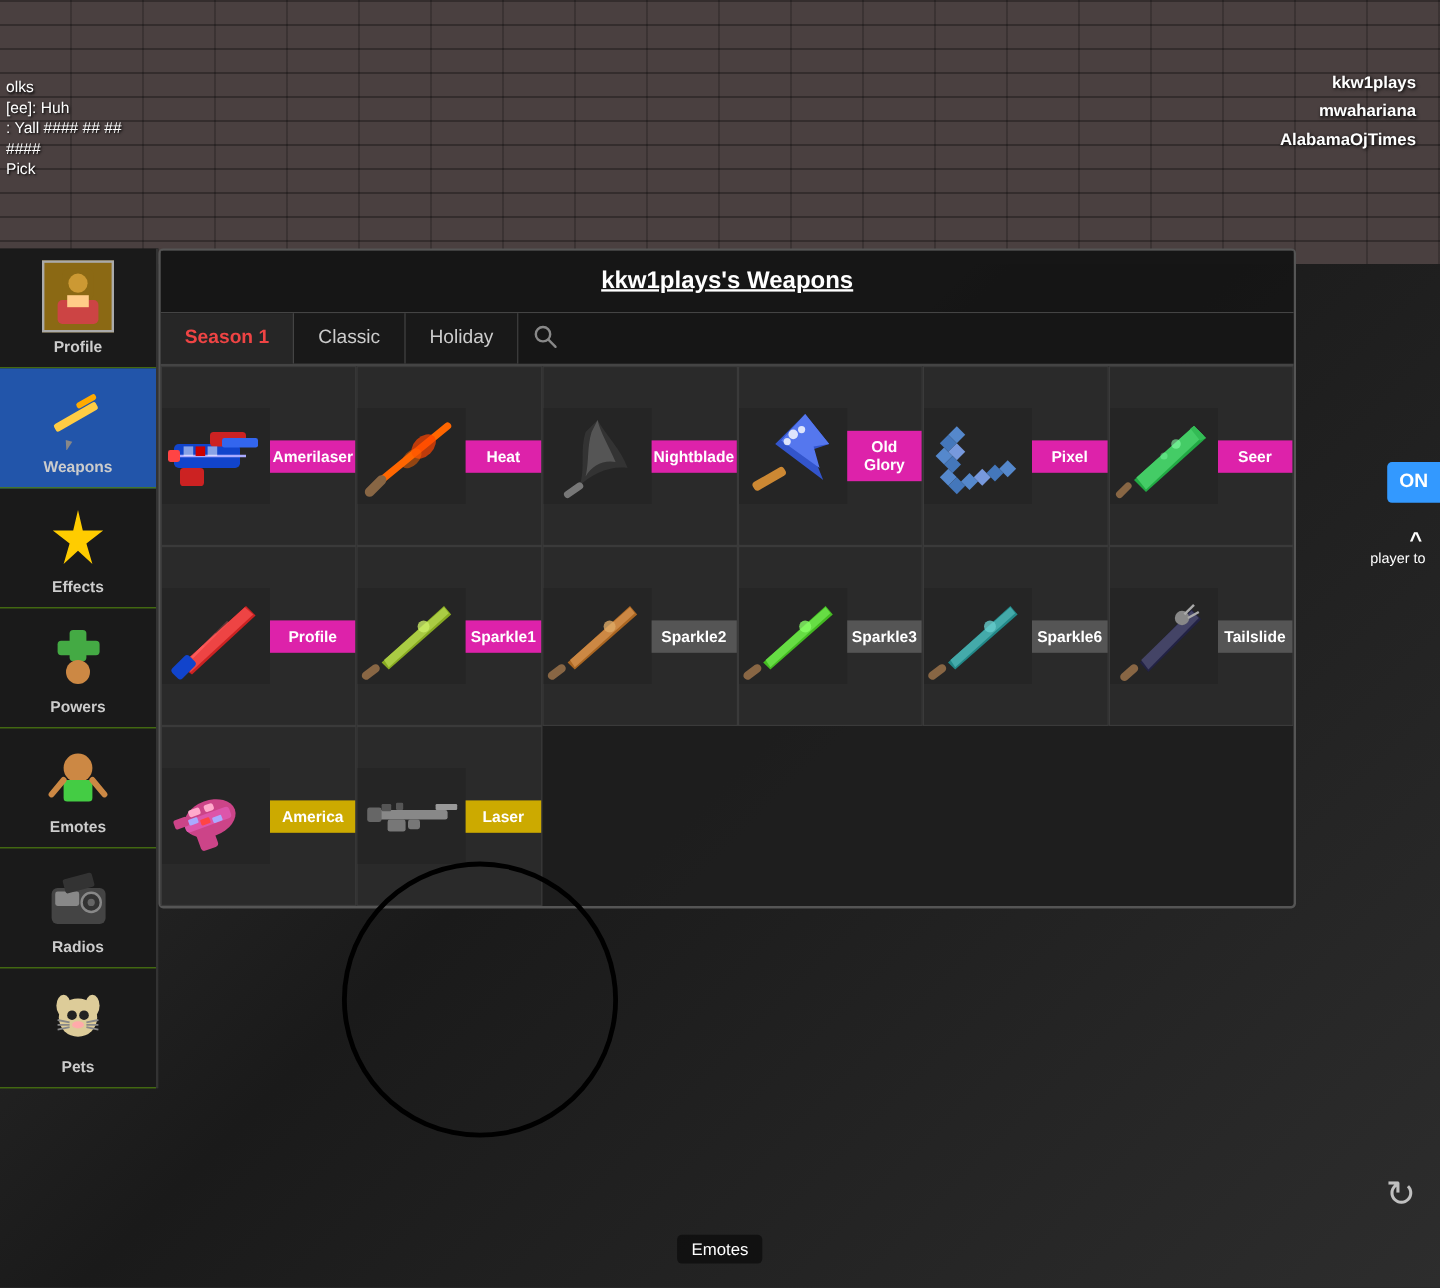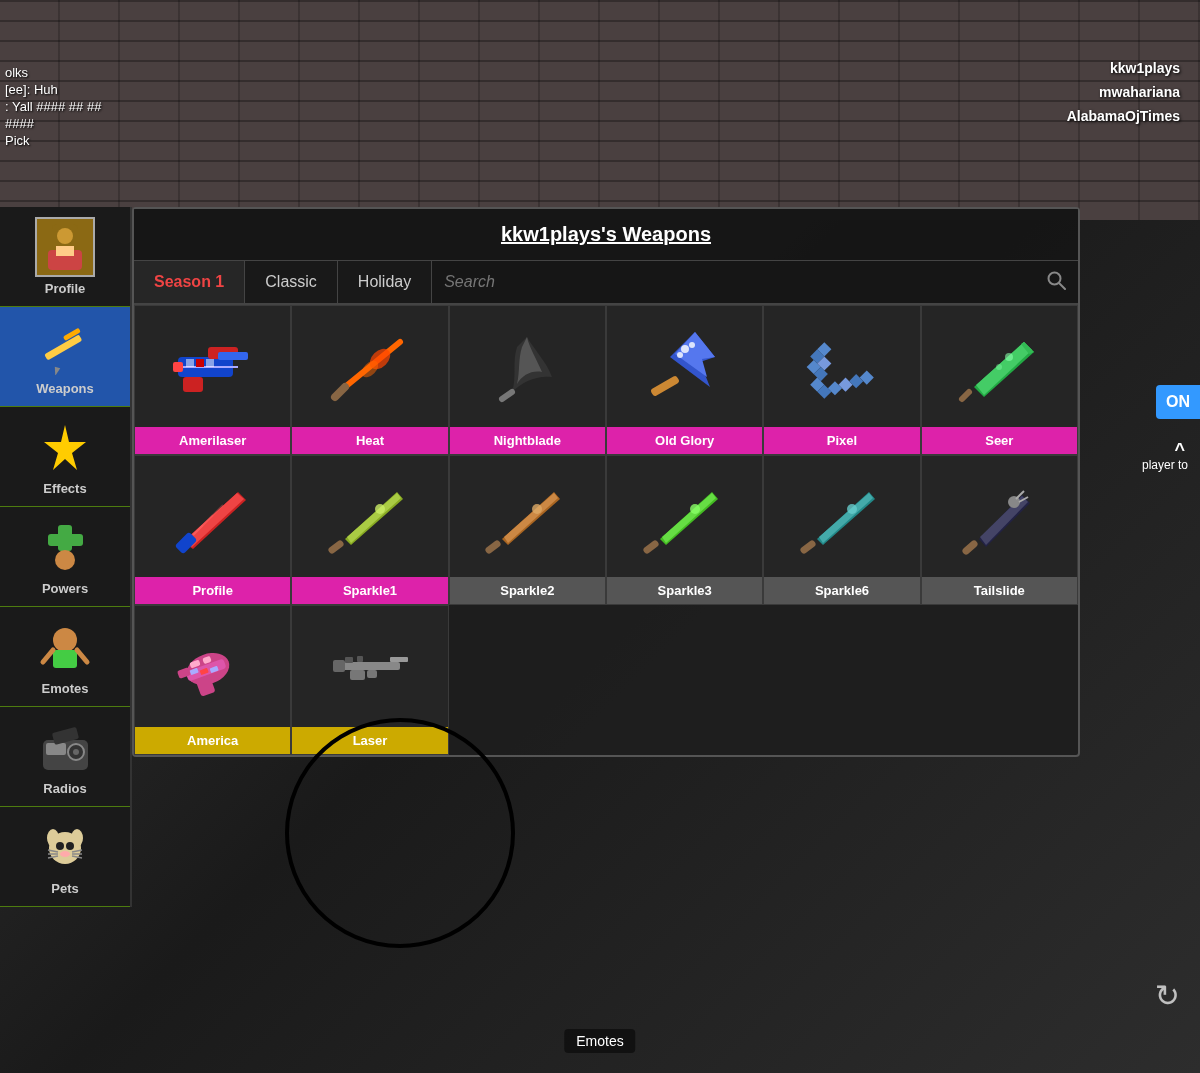--- a/index.html
+++ b/index.html
@@ -243,21 +243,21 @@
       display: grid;
       grid-template-columns: repeat(6, 1fr);
       gap: 0;
       padding: 0;
     }
 
     .weapon-cell {
       background: #2a2a2a;
       border: 1px solid #3a3a3a;
       display: flex;
-      flex-direction: column;
+      flex-direction: row;
       align-items: center;
       cursor: pointer;
       position: relative;
       height: 150px;
     }
 
     .weapon-img-area {
       flex: 1;
       display: flex;
       align-items: center;
@@ -420,21 +420,20 @@
 
 <div class="main-panel">
 
   <div class="panel-title">kkw1plays's Weapons</div>
 
   <div class="tabs-row">
     <div class="tab active">Season 1</div>
     <div class="tab">Classic</div>
     <div class="tab">Holiday</div>
     <div class="search-tab">
-      <input class="search-input" type="text" placeholder="Search" style="">
       <span class="search-icon-wrap">
         <svg width="20" height="20" viewBox="0 0 20 20" fill="none">
           <circle cx="8.5" cy="8.5" r="6" stroke="#888" stroke-width="2"></circle>
           <line x1="13" y1="13" x2="19" y2="19" stroke="#888" stroke-width="2" stroke-linecap="round"></line>
         </svg>
       </span>
     </div>
   </div>
 
   <div class="weapons-grid">

